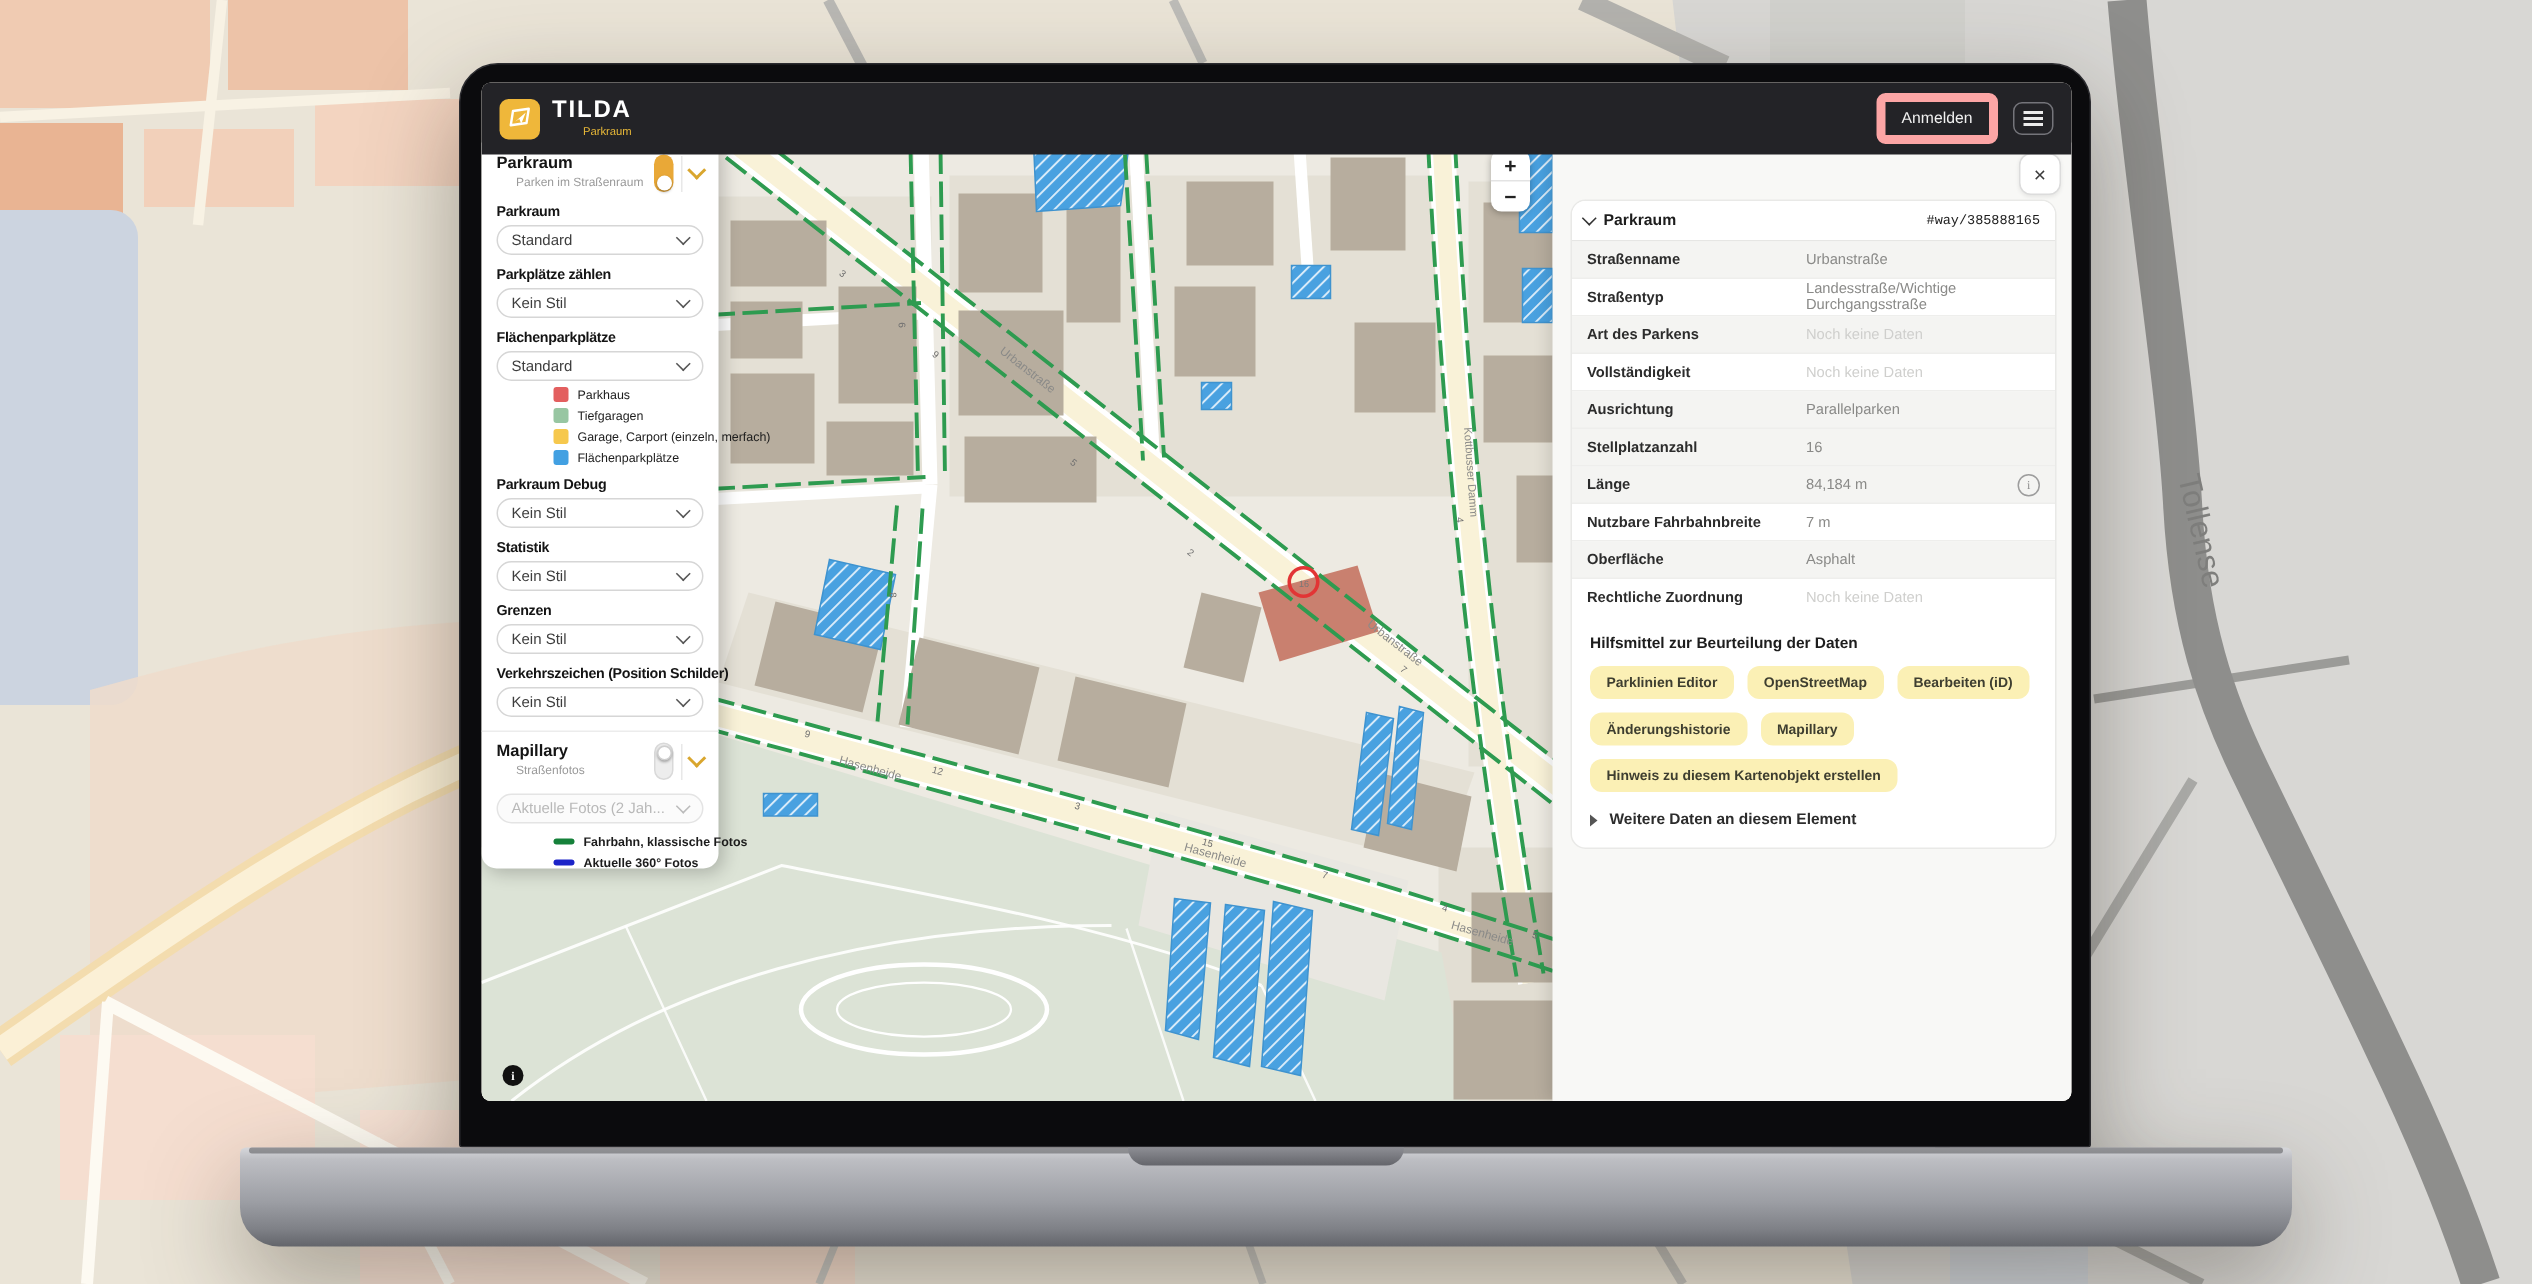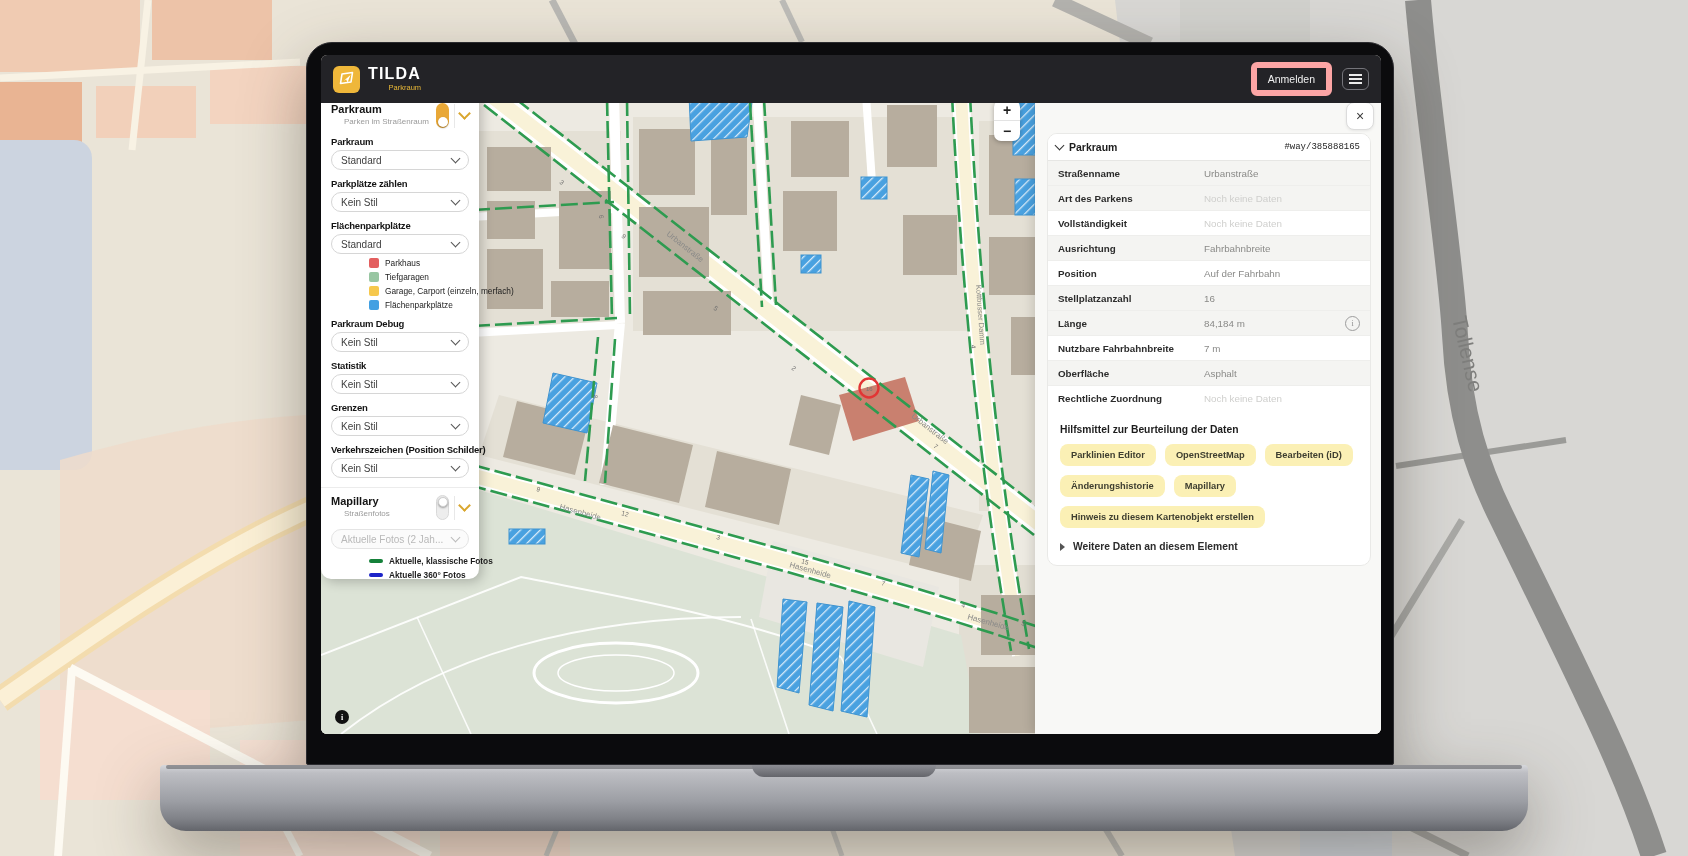--- a/index.html
+++ b/index.html
@@ -379,21 +379,21 @@
                 <span class="vdiv"></span>
                 <span class="ychev"></span>
               </div>
             </div>
             <div class="sel disabled" style="margin-top:9px">
               <span>Aktuelle Fotos (2 Jah...</span>
                 <span class="chev"></span>
             </div>
             <div class="leg bold" style="margin-top:7px">
               <span class="swline" style="background: rgb(21, 129, 58);"></span>
-              <span>Aktuelle, klassische Fotos</span>
+              <span>Fahrbahn, klassische Fotos</span>
             </div>
             <div class="leg bold">
               <span class="swline" style="background: rgb(28, 36, 200);"></span>
               <span>Aktuelle 360° Fotos</span>
             </div>
           </aside>
 
           <section class="detail-panel">
             <div class="close-btn">×</div>
             <div class="card">
@@ -401,35 +401,35 @@
                 <span class="ch-left">
                   <span class="dchev"></span>
                   <span>Parkraum</span>
                 </span>
                 <span class="osm-id">#way/385888165</span>
               </div>
               <div class="row alt">
                 <span class="rlabel">Straßenname</span>
                   <span class="rvalue">Urbanstraße</span>
               </div>
+              <div class="row">
+                <span class="rlabel">Straßentyp</span>
+                  <span class="rvalue">Landesstraße/Wichtige Durchgangsstraße</span>
+              </div>
               <div class="row alt">
                 <span class="rlabel">Art des Parkens</span>
                   <span class="rvalue muted">Noch keine Daten</span>
               </div>
               <div class="row">
                 <span class="rlabel">Vollständigkeit</span>
                   <span class="rvalue muted">Noch keine Daten</span>
               </div>
               <div class="row alt">
                 <span class="rlabel">Ausrichtung</span>
-                  <span class="rvalue">Fahrbahnbreite</span>
-              </div>
-              <div class="row">
-                <span class="rlabel">Position</span>
-                  <span class="rvalue">Auf der Fahrbahn</span>
+                  <span class="rvalue">Parallelparken</span>
               </div>
               <div class="row alt">
                 <span class="rlabel">Stellplatzanzahl</span>
                   <span class="rvalue">16</span>
               </div>
               <div class="row alt">
                 <span class="rlabel">Länge</span>
                   <span class="rvalue">84,184 m</span>
                 <span class="info-circle">i</span>
               </div>

